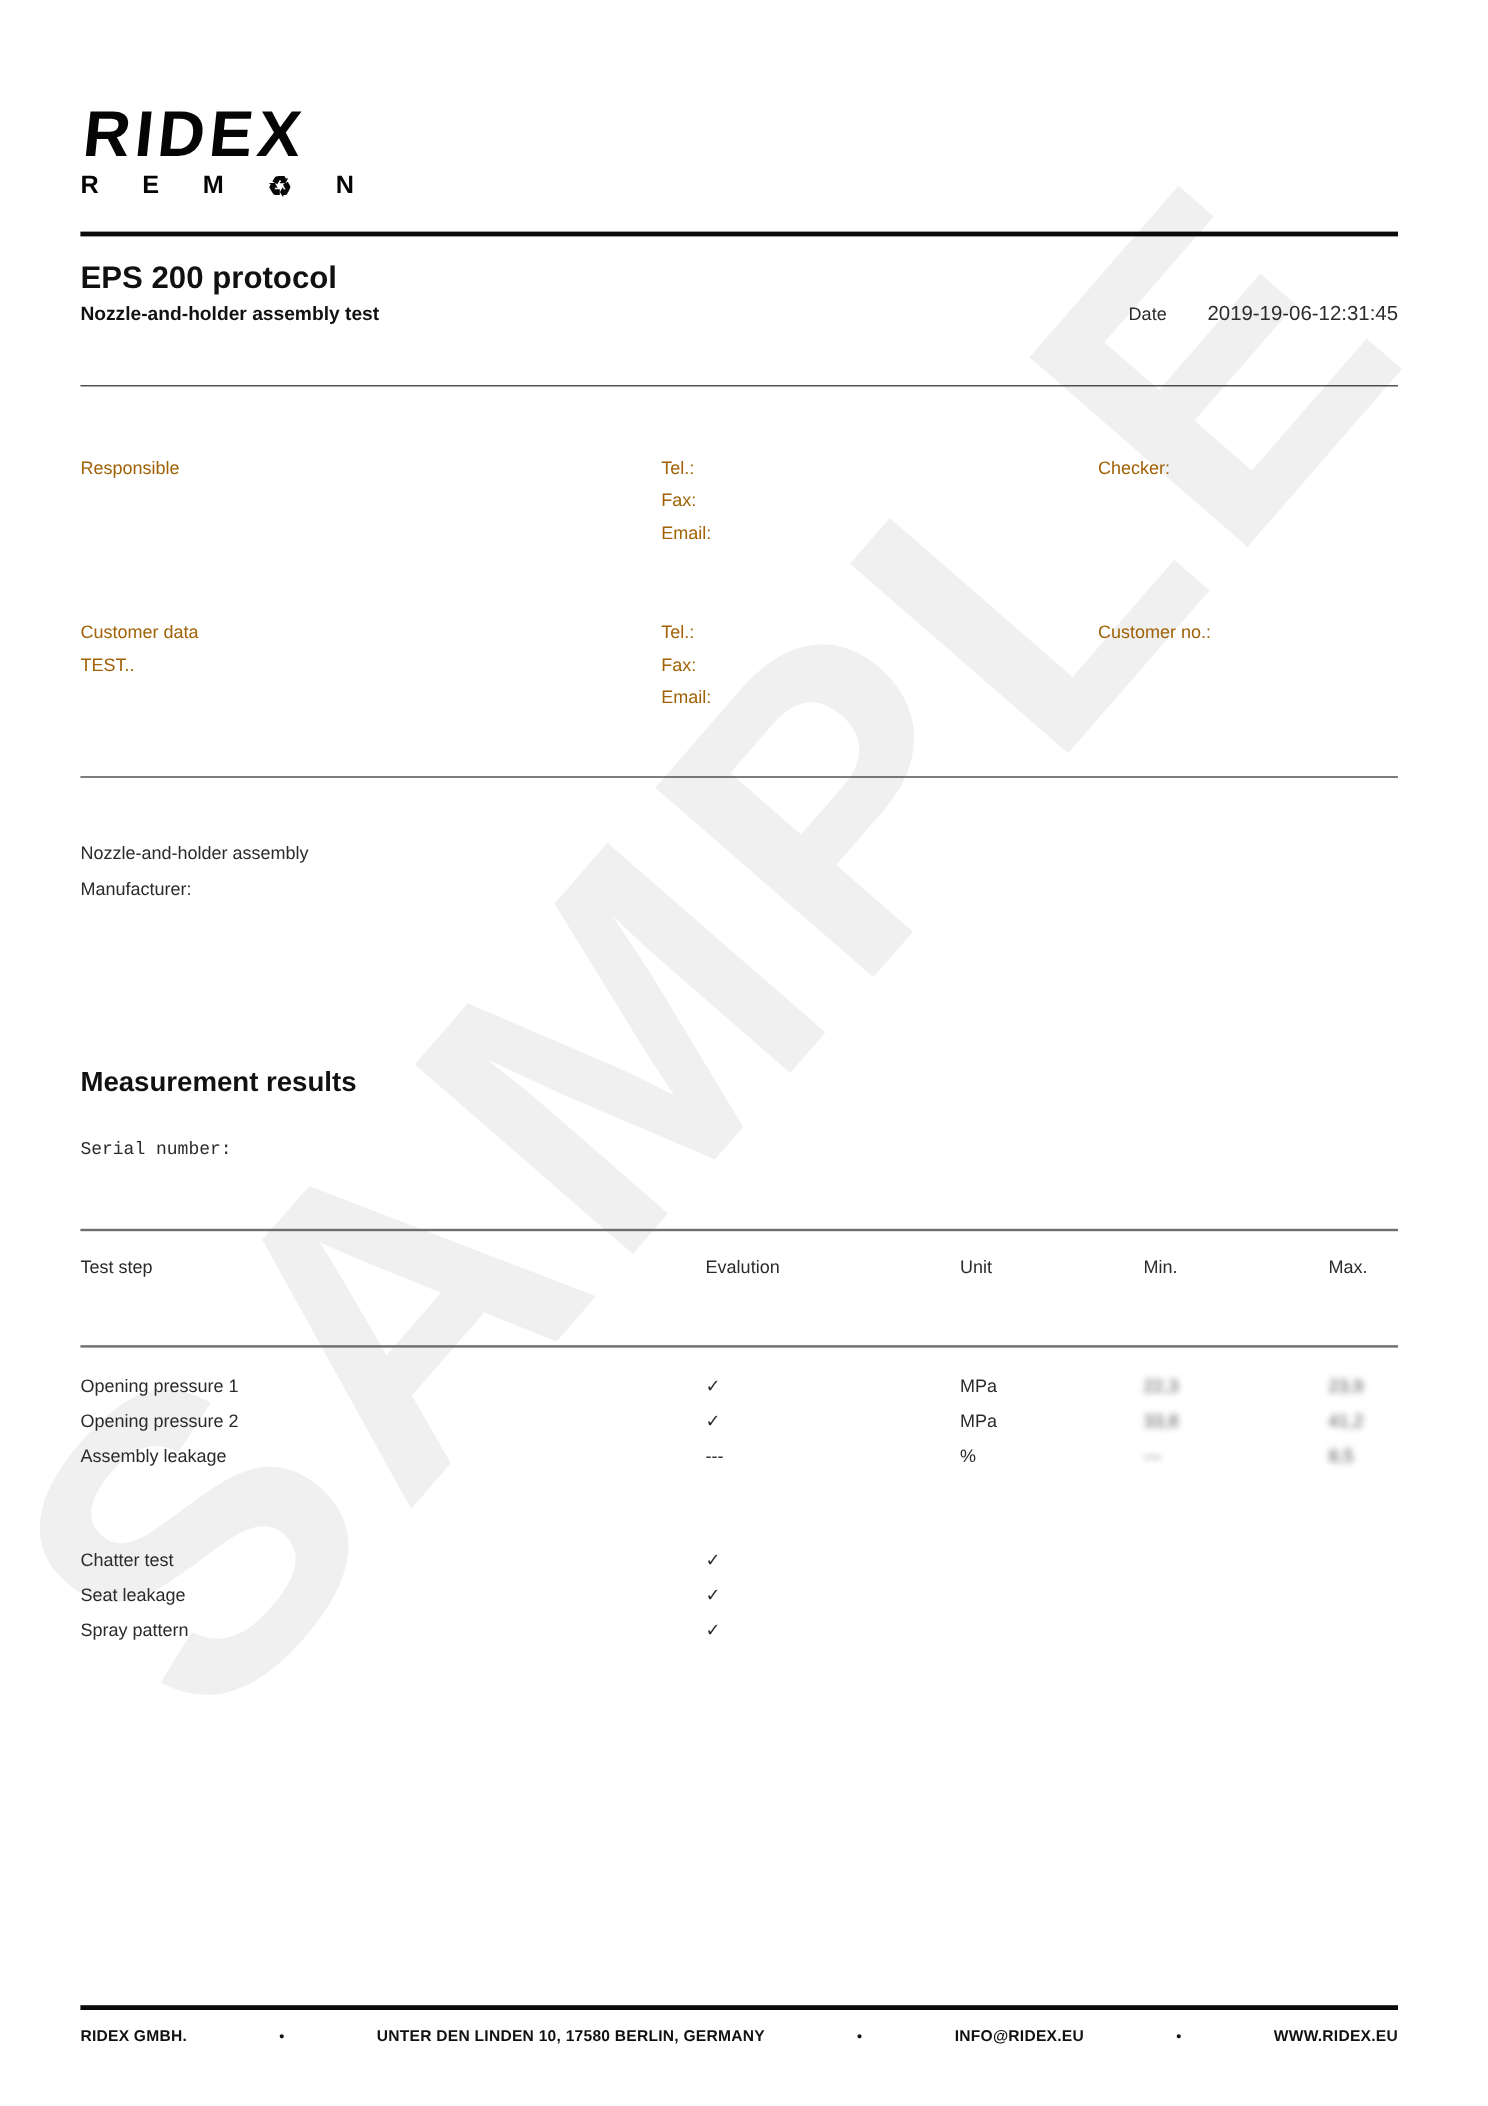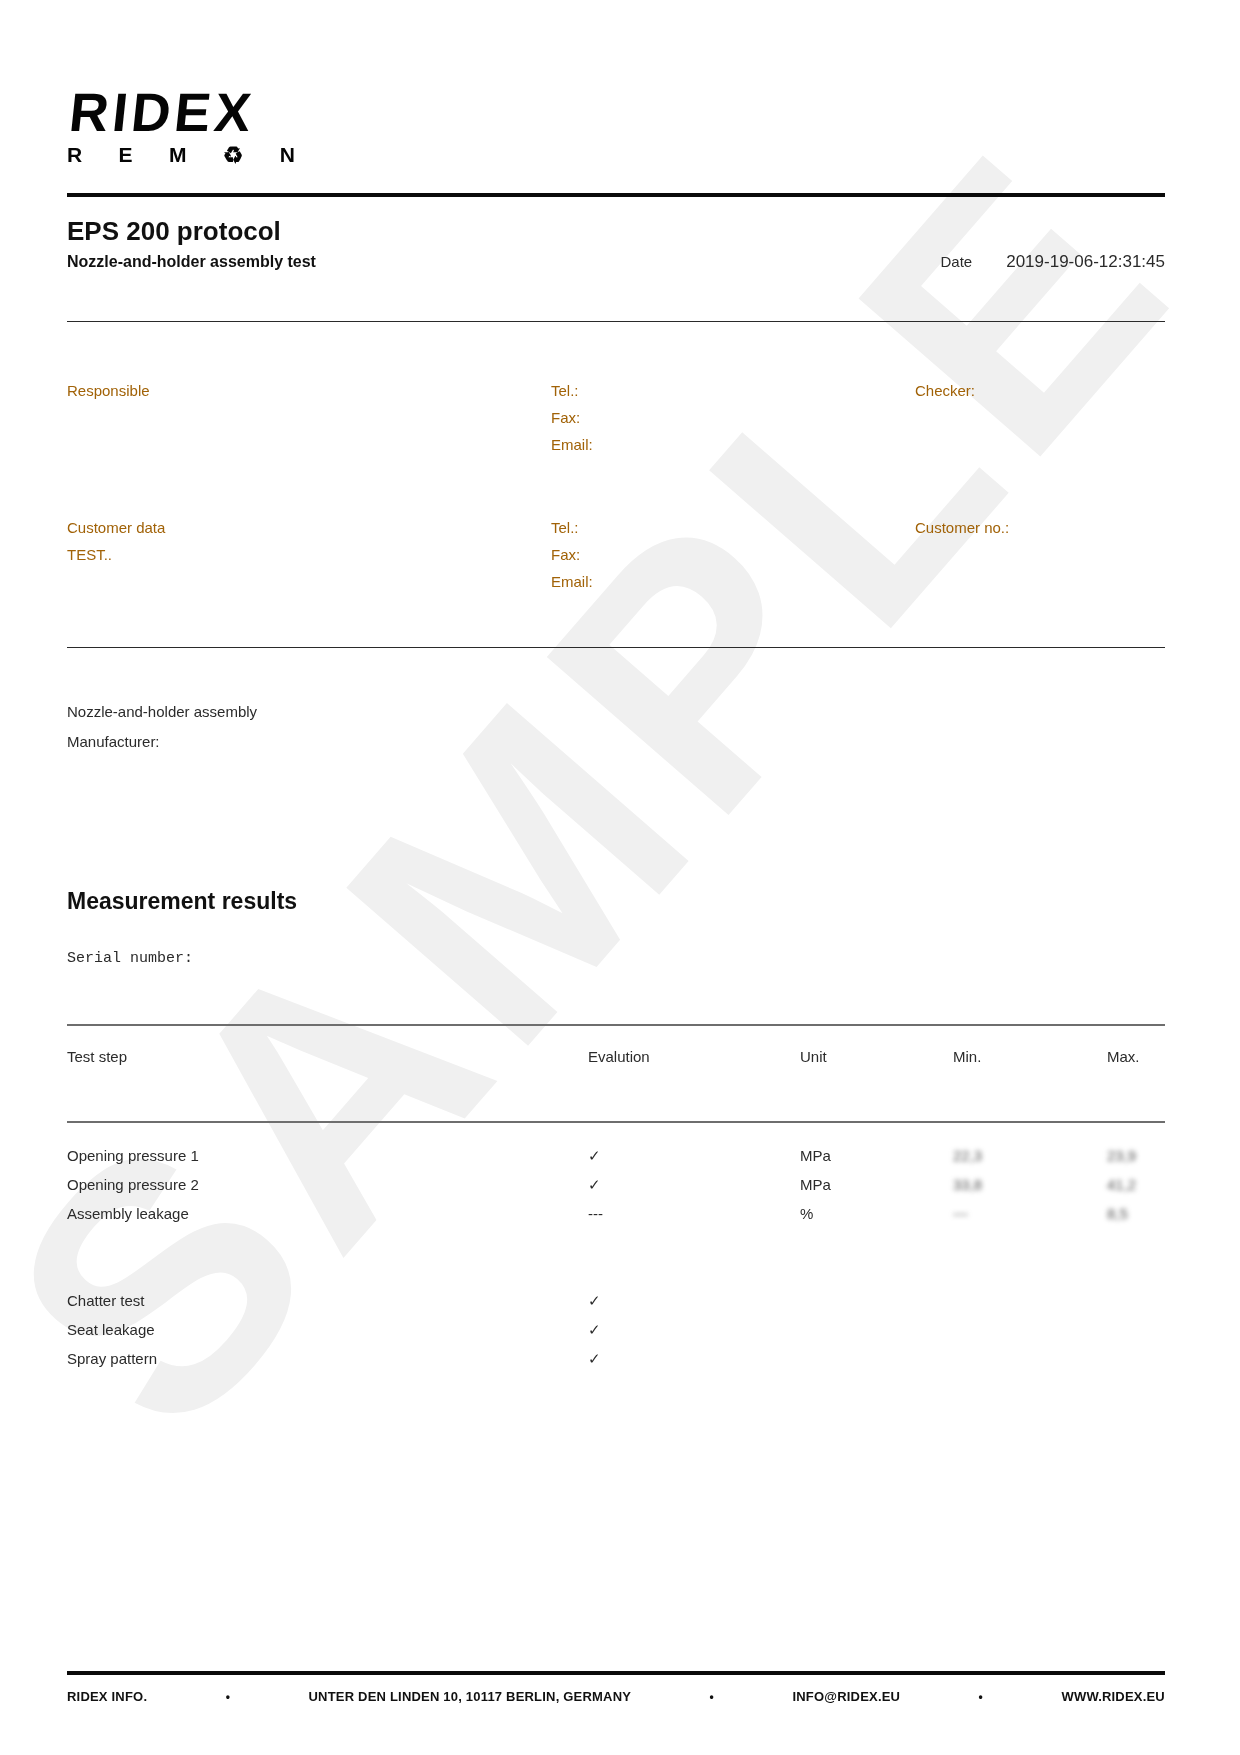--- a/index.html
+++ b/index.html
@@ -225,23 +225,23 @@
         <span></span>
         <span></span>
         <span></span>
         <span class="c-last"></span>
       </div>
 
     </div>
 
     <div class="abs rule-thick footer-rule"></div>
     <div class="abs footer-row">
-      <span>RIDEX INFO.</span>
+      <span>RIDEX GMBH.</span>
       <span class="footer-bullet">•</span>
-      <span>UNTER DEN LINDEN 10, 10117 BERLIN, GERMANY</span>
+      <span>UNTER DEN LINDEN 10, 17580 BERLIN, GERMANY</span>
       <span class="footer-bullet">•</span>
       <span>INFO@RIDEX.EU</span>
       <span class="footer-bullet">•</span>
       <span>WWW.RIDEX.EU</span>
     </div>
 
   </div>
 </div>
 
 </body></html>

